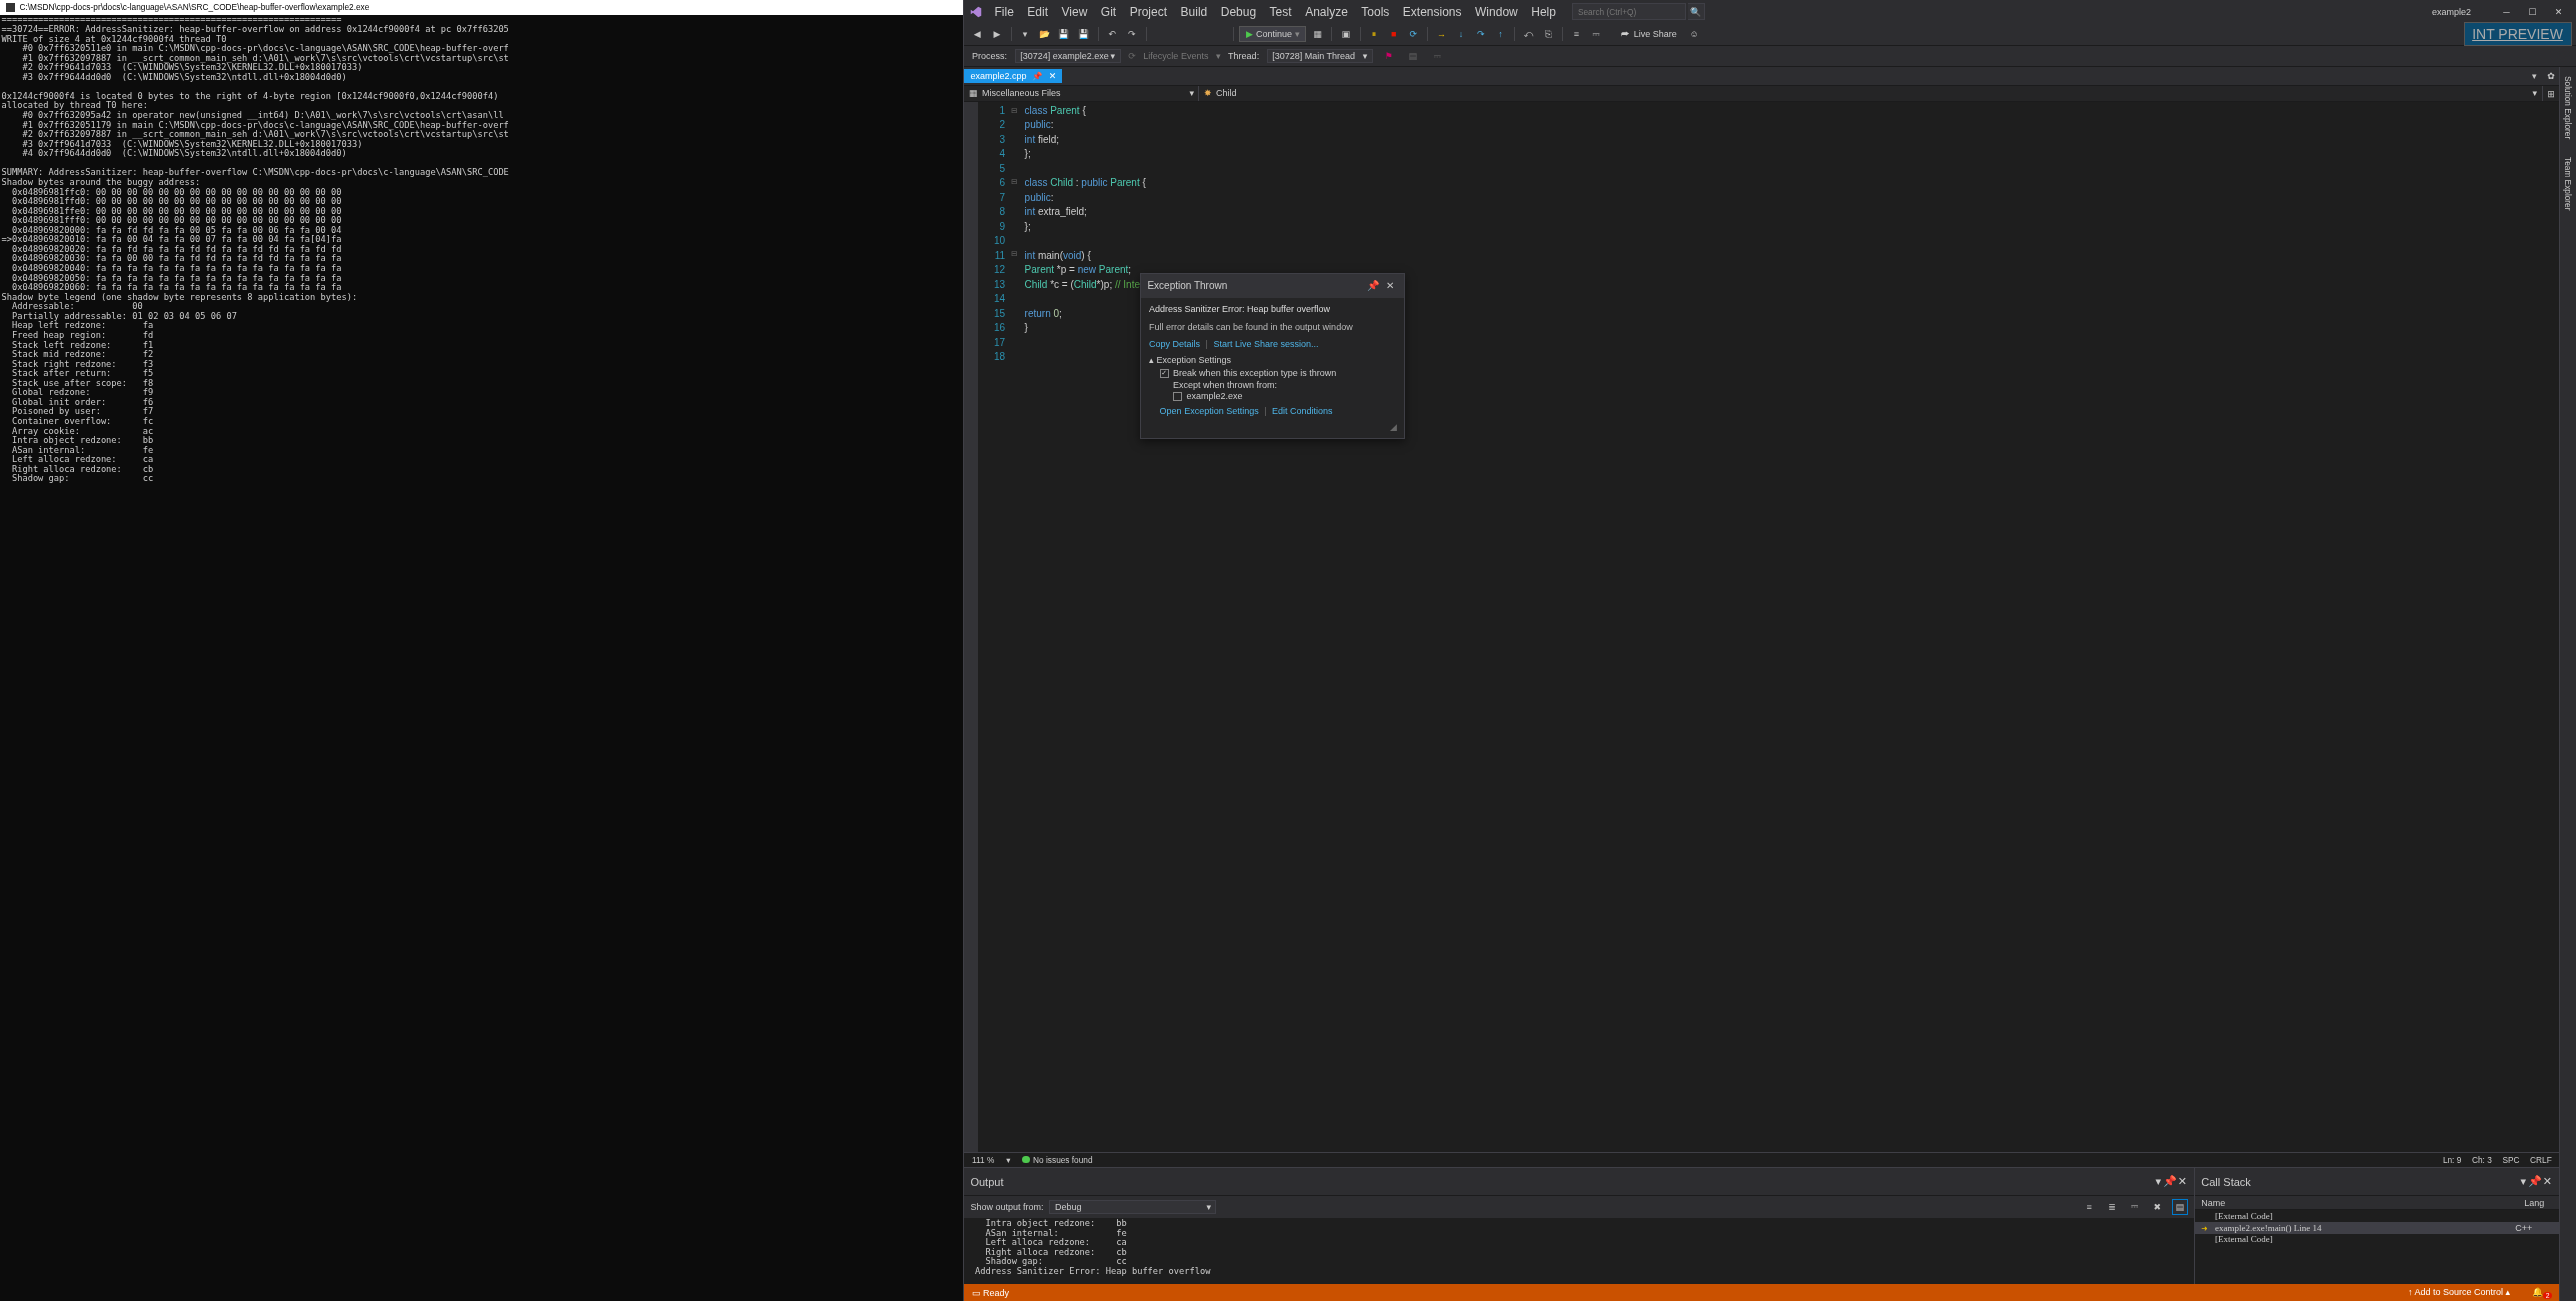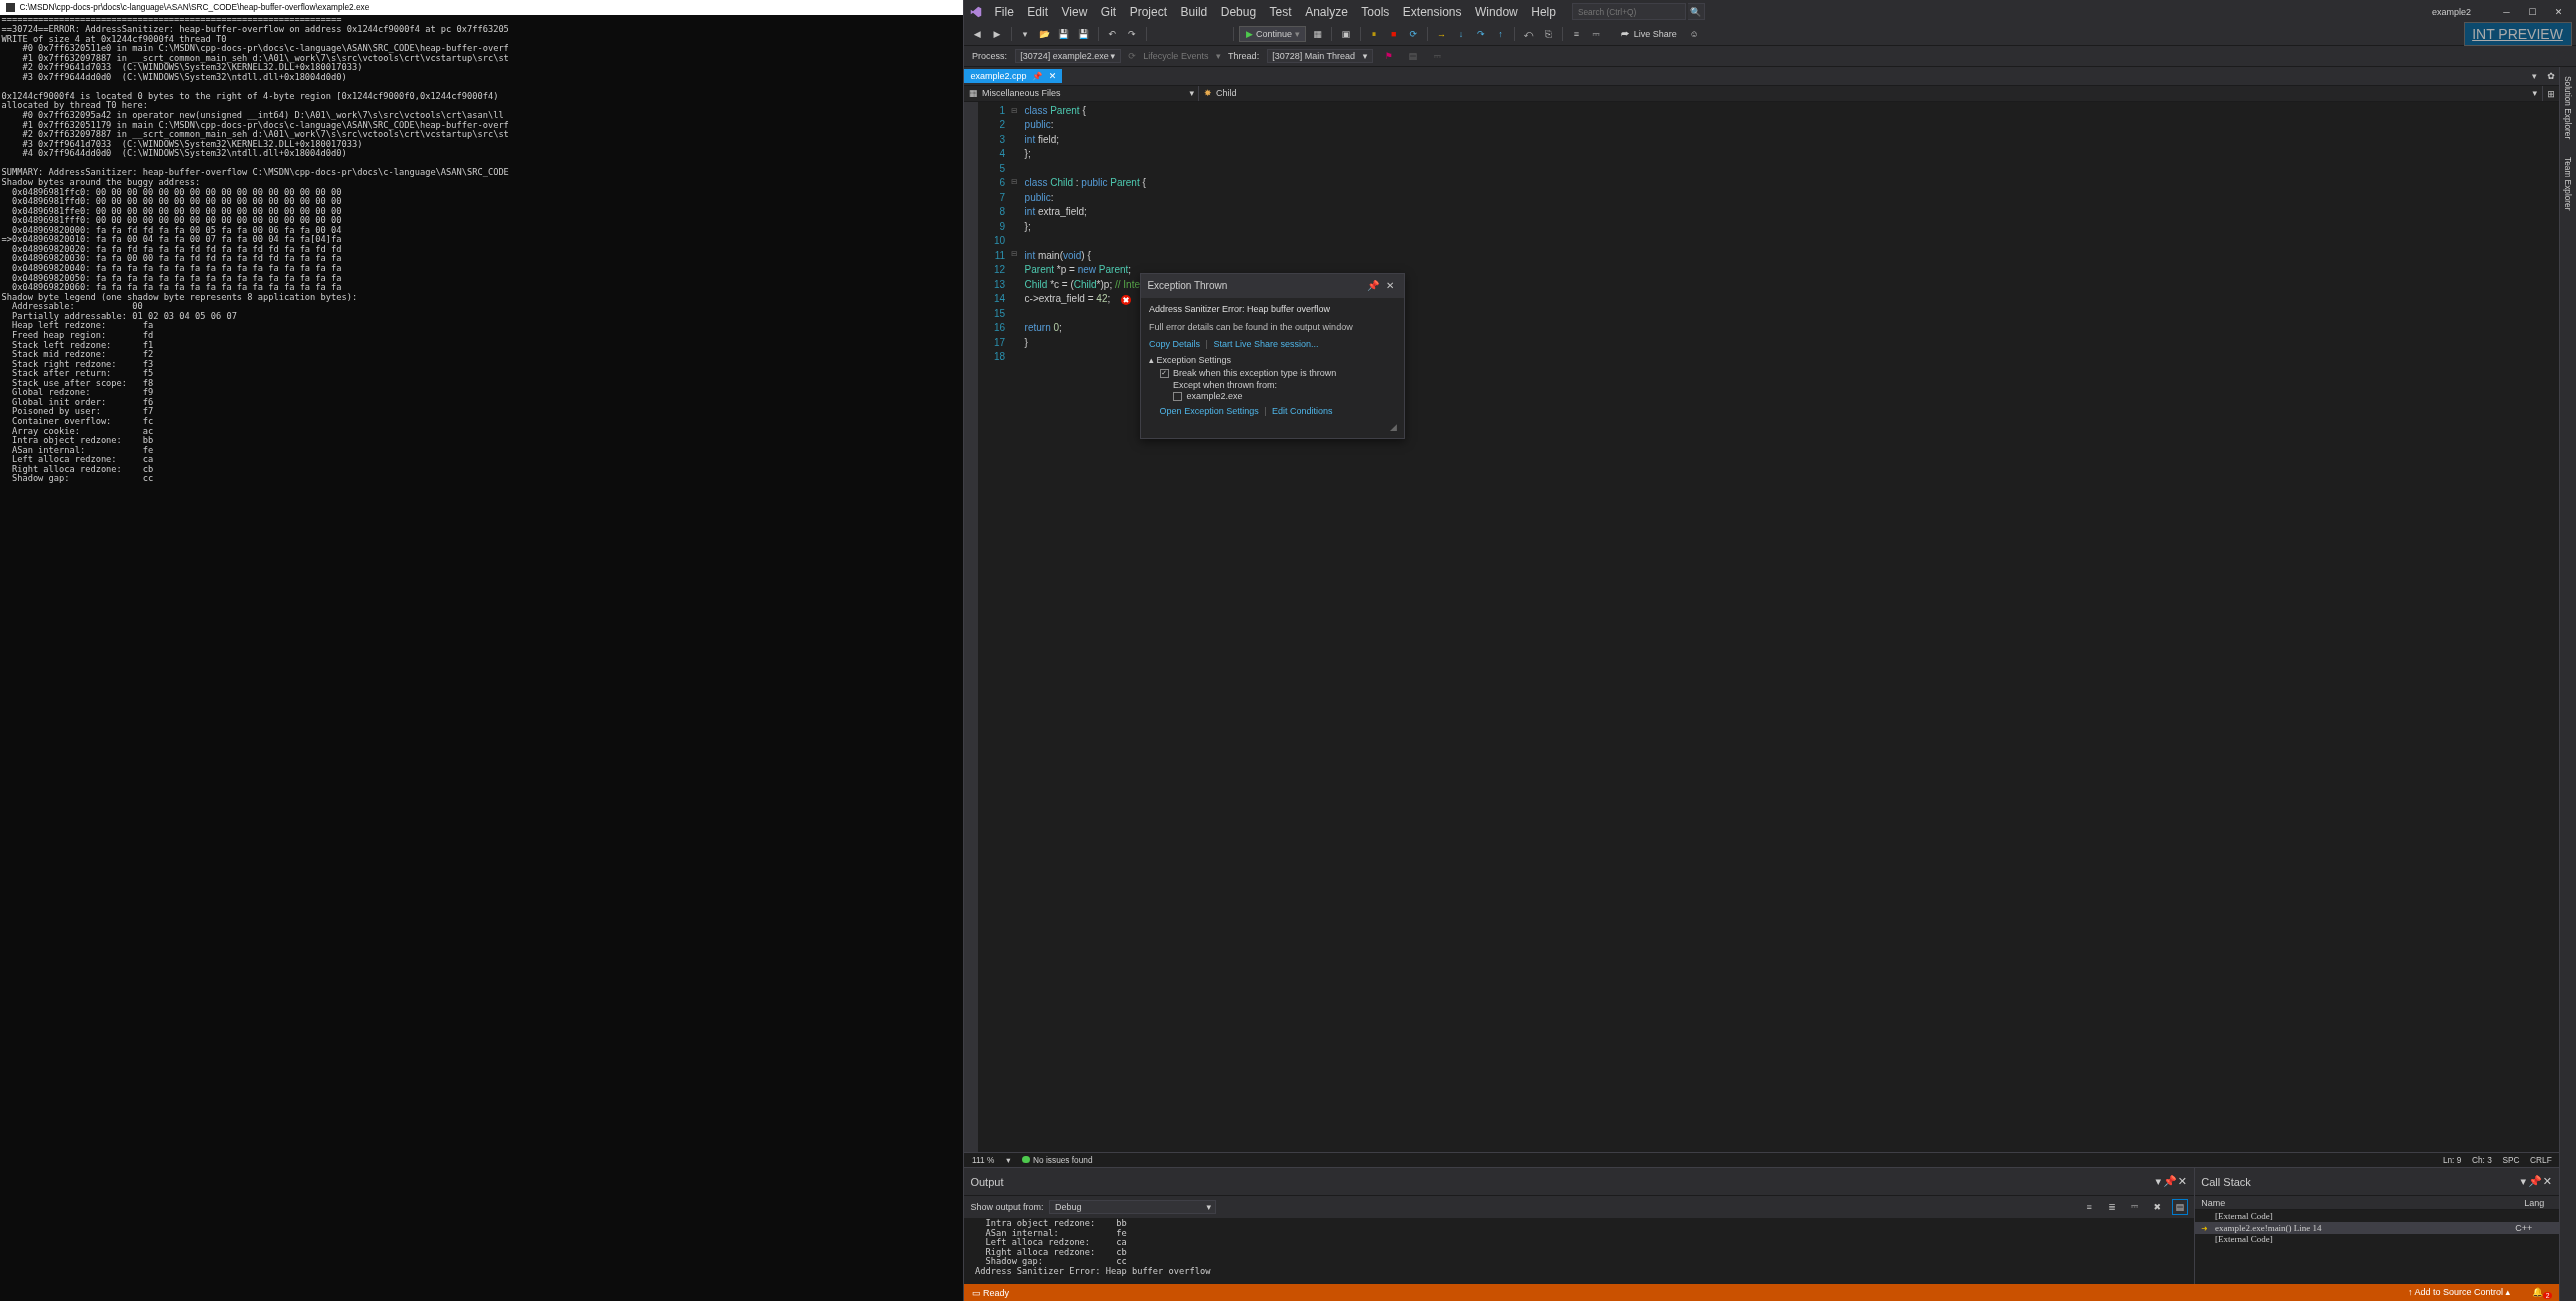--- a/index.html
+++ b/index.html
@@ -327,21 +327,20 @@
               <div> };</div>
               <div>&nbsp;</div>
               <div><span class="kw">class</span> <span class="typ">Child</span> : <span class="kw">public</span> <span class="typ">Parent</span> {</div>
               <div> <span class="kw">public</span>:</div>
               <div>  <span class="kw">int</span> extra_field;</div>
               <div> };</div>
               <div>&nbsp;</div>
               <div><span class="kw">int</span> <span>main</span>(<span class="kw">void</span>) {</div>
               <div>  <span class="typ">Parent</span> *p = <span class="kw">new</span> <span class="typ">Parent</span>;</div>
               <div>  <span class="typ">Child</span> *c = (<span class="typ">Child</span>*)p;  <span class="cmt">// Intentional error here!</span></div>
-              <div>  c-&gt;extra_field = <span class="num">42</span>;  <span class="err-icon"></span></div>
               <div>&nbsp;</div>
               <div>  <span class="kw">return</span> <span class="num">0</span>;</div>
               <div> }</div>
               <div>&nbsp;</div>
             </div>
 
           <div class="exception-popup">
             <div class="hdr">
               <span class="ttl">Exception Thrown</span>
               <span class="tb-btn">📌</span>

